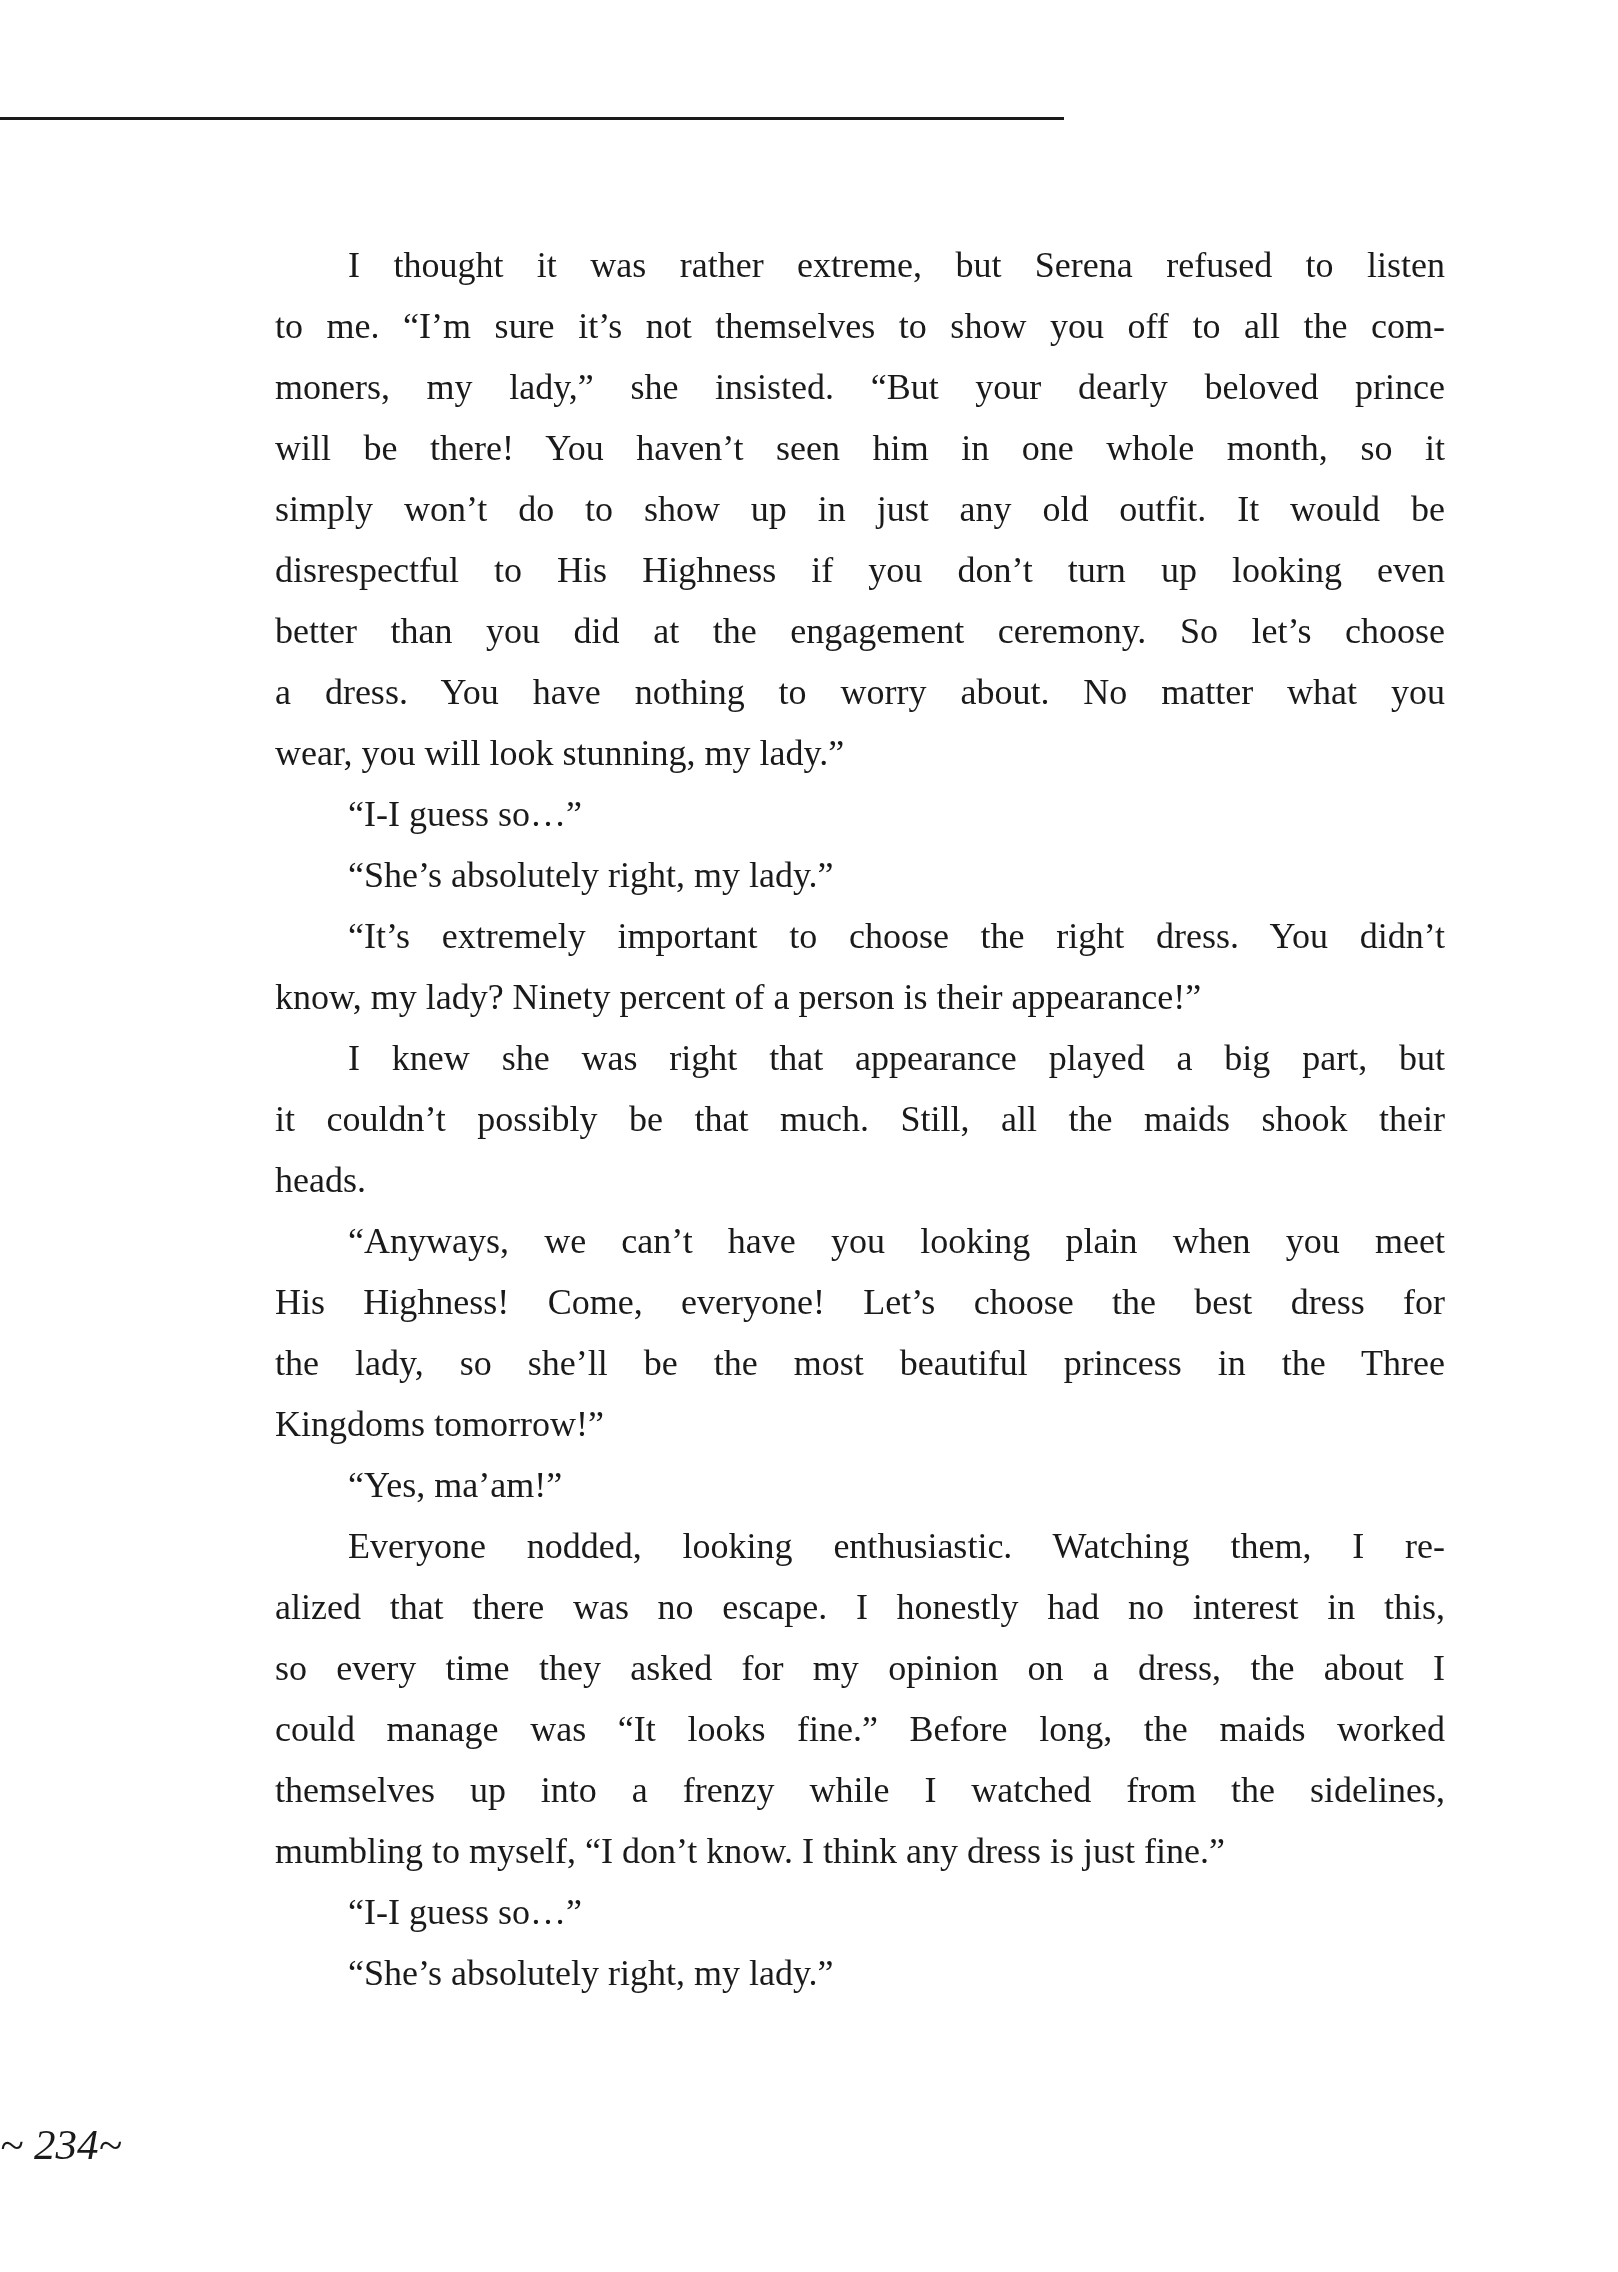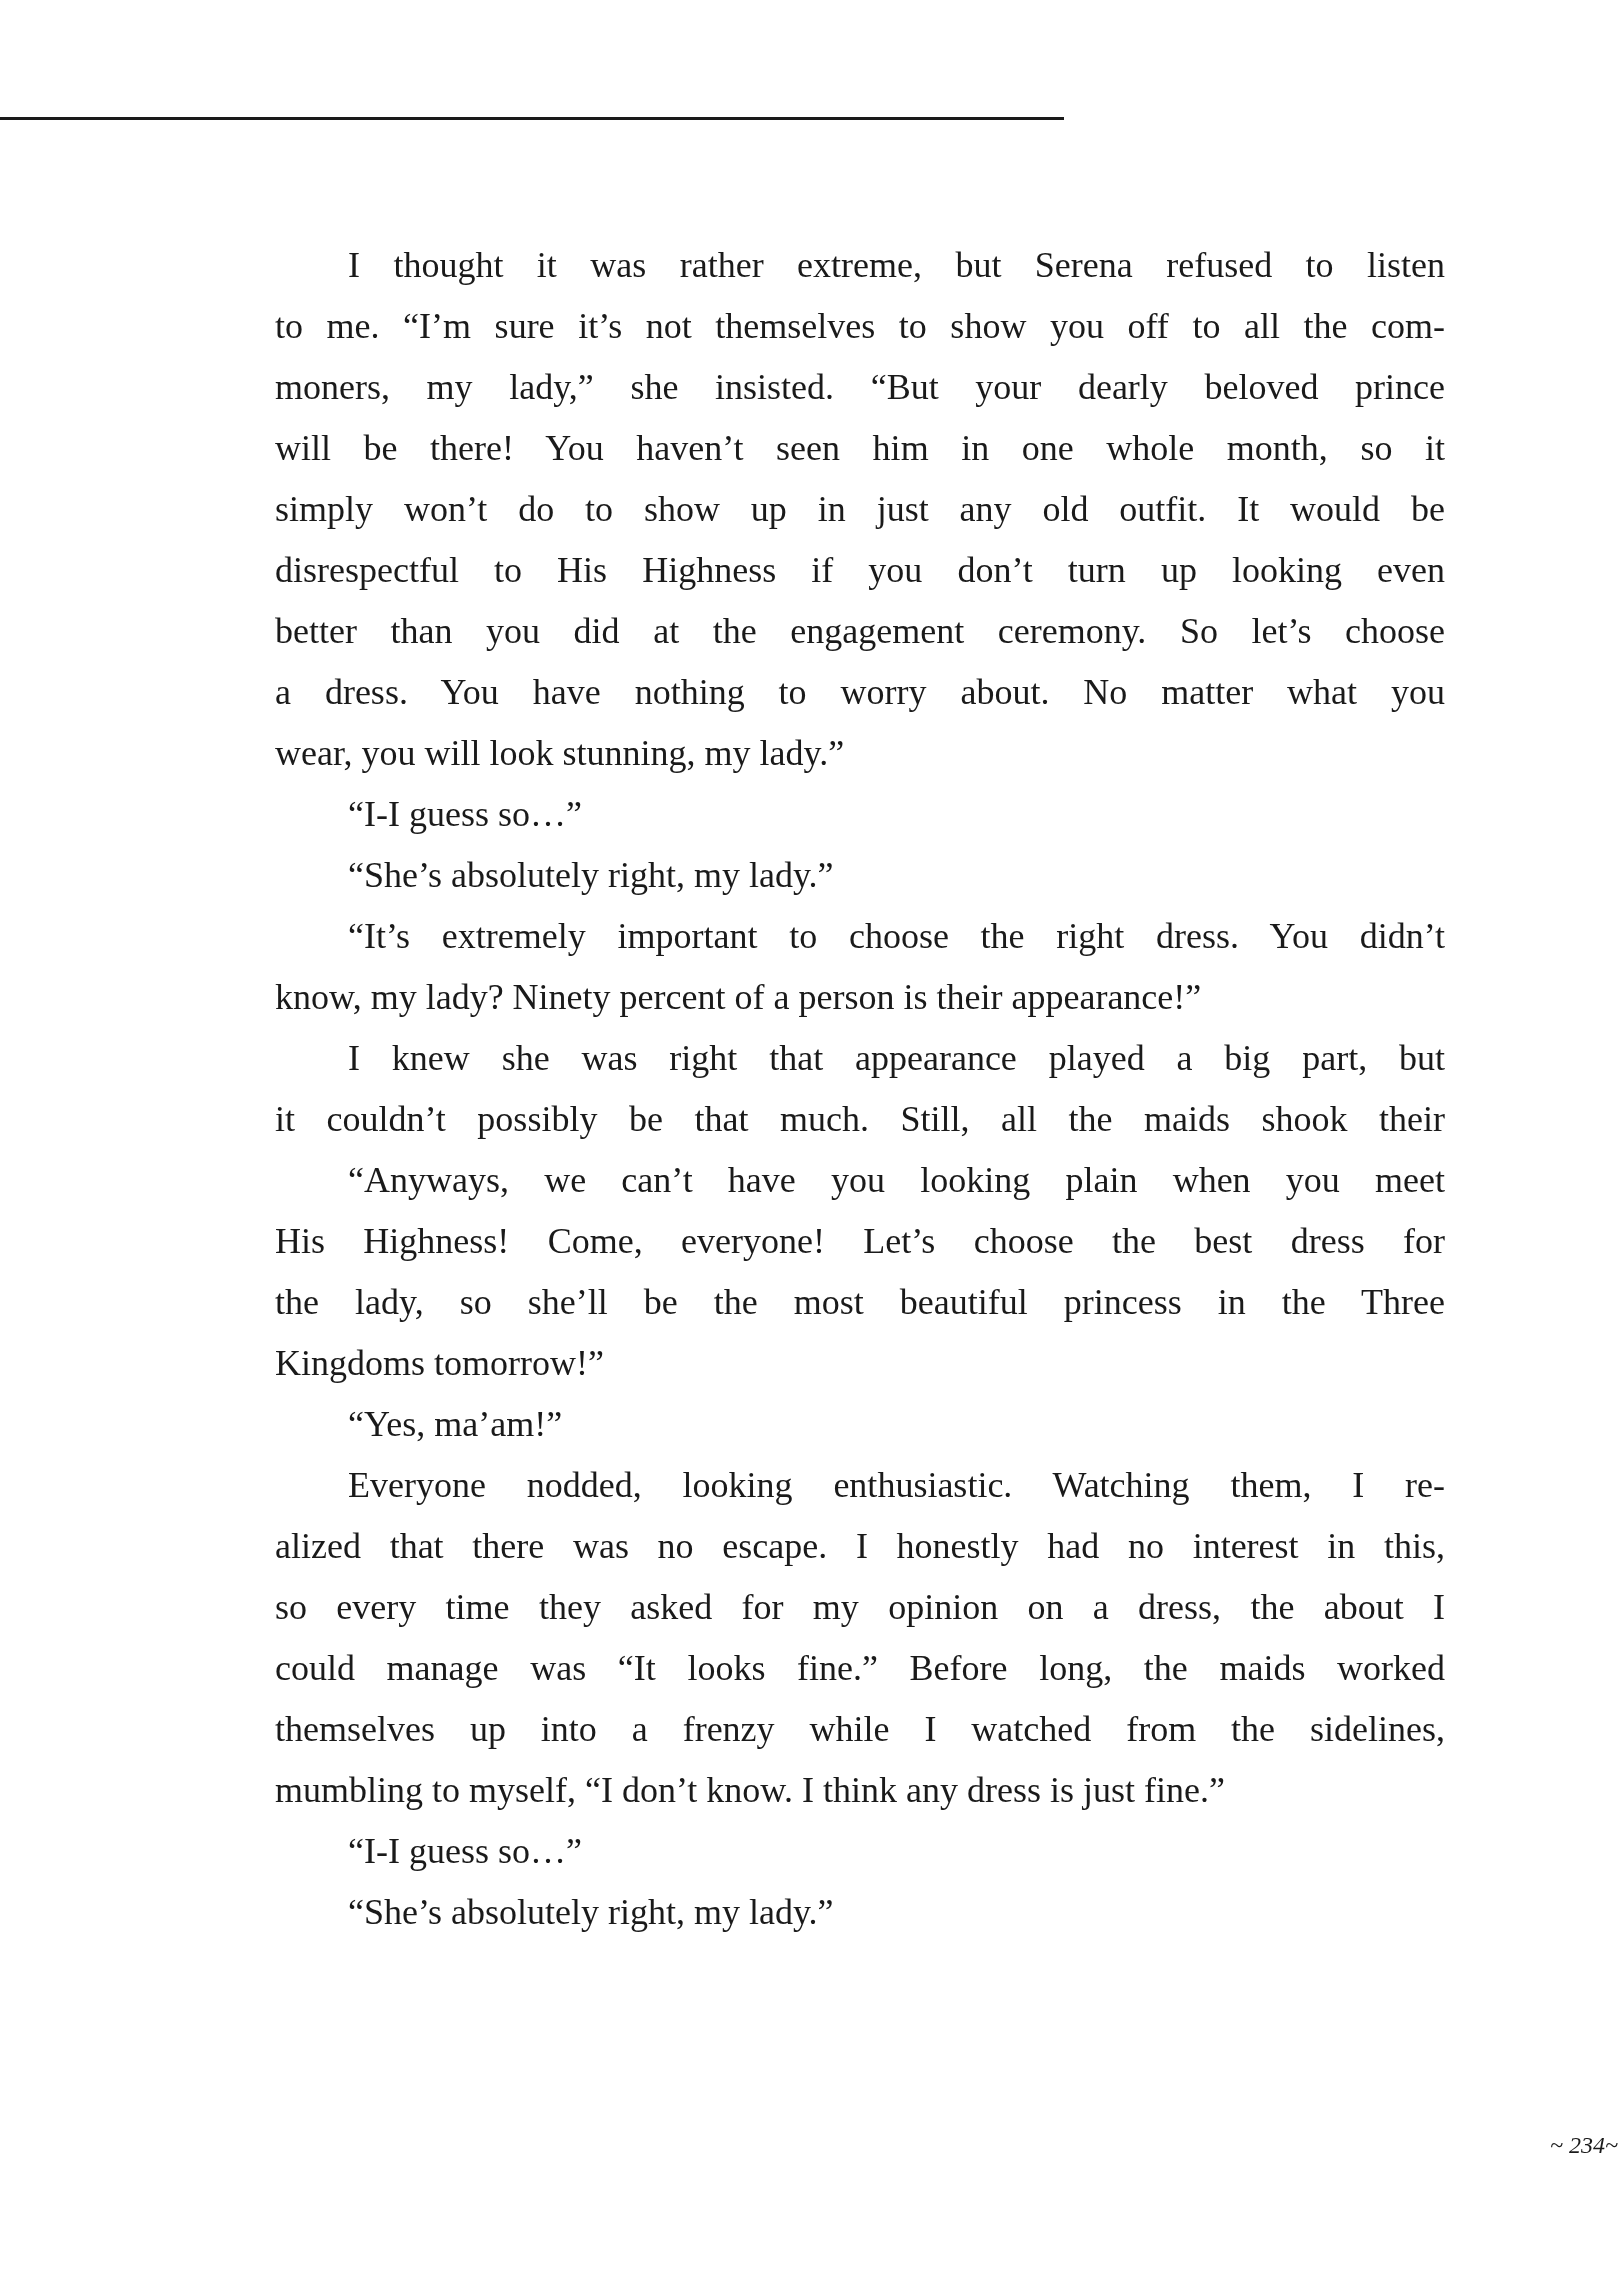--- a/index.html
+++ b/index.html
@@ -40,23 +40,23 @@
     text-align-last: left;
   }
   .text-line.para-first {
     text-indent: 73px;
   }
   .folio {
     position: absolute;
     top: 2124px;
     left: 0;
     width: 1618px;
-    text-align: right;
+    text-align: left;
     font-style: italic;
-    font-size: 24px;
+    font-size: 43px;
     line-height: 42px;
   }
 </style>
 </head>
 <body>
 
 <div class="page">
   <div class="top-rule"></div>
   <div class="text-block">
       <div class="text-line para-first">I thought it was rather extreme, but Serena refused to listen</div>
@@ -67,20 +67,21 @@
       <div class="text-line">disrespectful to His Highness if you don’t turn up looking even</div>
       <div class="text-line">better than you did at the engagement ceremony. So let’s choose</div>
       <div class="text-line">a dress. You have nothing to worry about. No matter what you</div>
       <div class="text-line para-last">wear, you will look stunning, my lady.”</div>
       <div class="text-line para-first para-last">“I-I guess so…”</div>
       <div class="text-line para-first para-last">“She’s absolutely right, my lady.”</div>
       <div class="text-line para-first">“It’s extremely important to choose the right dress. You didn’t</div>
       <div class="text-line para-last">know, my lady? Ninety percent of a person is their appearance!”</div>
       <div class="text-line para-first">I knew she was right that appearance played a big part, but</div>
       <div class="text-line">it couldn’t possibly be that much. Still, all the maids shook their</div>
+      <div class="text-line para-last">heads.</div>
       <div class="text-line para-first">“Anyways, we can’t have you looking plain when you meet</div>
       <div class="text-line">His Highness! Come, everyone! Let’s choose the best dress for</div>
       <div class="text-line">the lady, so she’ll be the most beautiful princess in the Three</div>
       <div class="text-line para-last">Kingdoms tomorrow!”</div>
       <div class="text-line para-first para-last">“Yes, ma’am!”</div>
       <div class="text-line para-first">Everyone nodded, looking enthusiastic. Watching them, I re-</div>
       <div class="text-line">alized that there was no escape. I honestly had no interest in this,</div>
       <div class="text-line">so every time they asked for my opinion on a dress, the about I</div>
       <div class="text-line">could manage was “It looks fine.” Before long, the maids worked</div>
       <div class="text-line">themselves up into a frenzy while I watched from the sidelines,</div>

